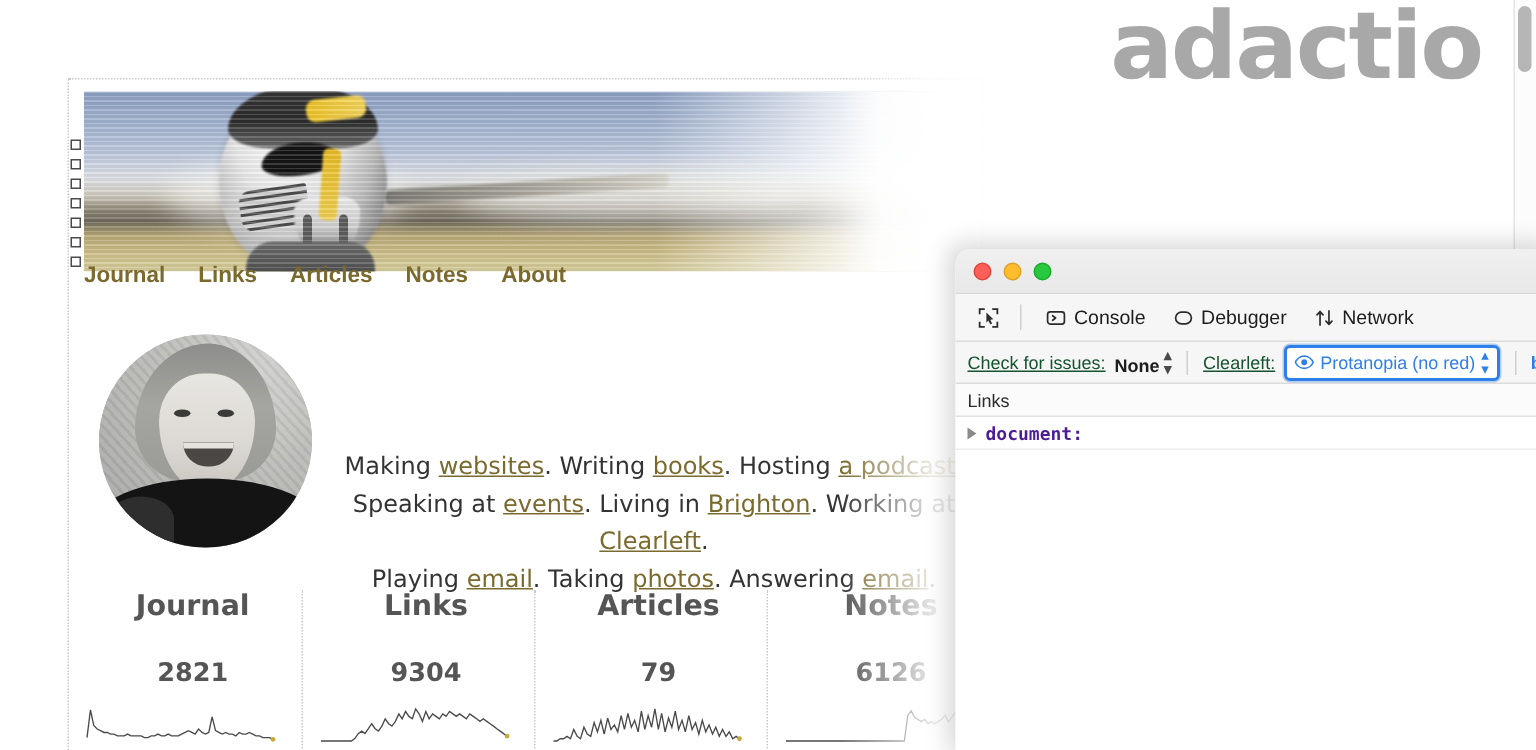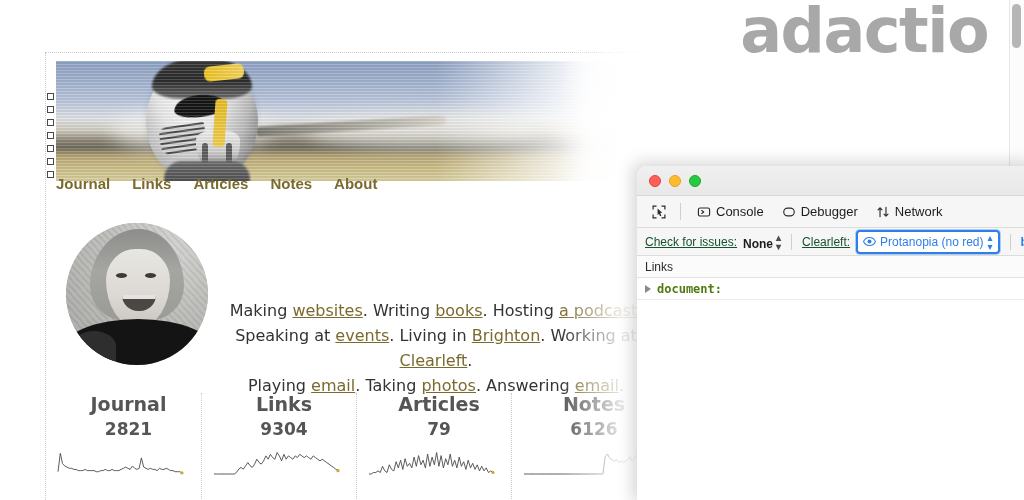--- a/index.html
+++ b/index.html
@@ -295,21 +295,21 @@
   }
   #stats .stat:first-child { border-left: none; }
   #stats .stat h3 {
     margin: 0;
     font-size: 19px;
     font-weight: bold;
     color: #555555;
     font-family: "DejaVu Sans", sans-serif;
   }
   #stats .stat .num {
-    margin-top: 4px;
+    margin-top: 24px;
     font-size: 17px;
     font-weight: bold;
     color: #555555;
     font-family: "DejaVu Sans", sans-serif;
   }
   #stats .stat .spark { margin-top: 8px; display: block; }
 
   
   #page-right-fade {
     position: absolute;
@@ -445,21 +445,21 @@
   }
   #dt-row-document .tri {
     width: 0; height: 0;
     border-left: 6px solid #8a8a8a;
     border-top: 4px solid transparent;
     border-bottom: 4px solid transparent;
   }
   #dt-row-document .lbl {
     font-family: "DejaVu Sans Mono", monospace;
     font-size: 12px;
-    color: #4d7c0f;
+    color: #4c1d95;
     font-weight: bold;
   }
   #dt-body { background: #ffffff; height: 100%; }
 </style>
 </head>
 <body>
 
 <div id="page">
 
   <div id="site-logo">adactio</div>

